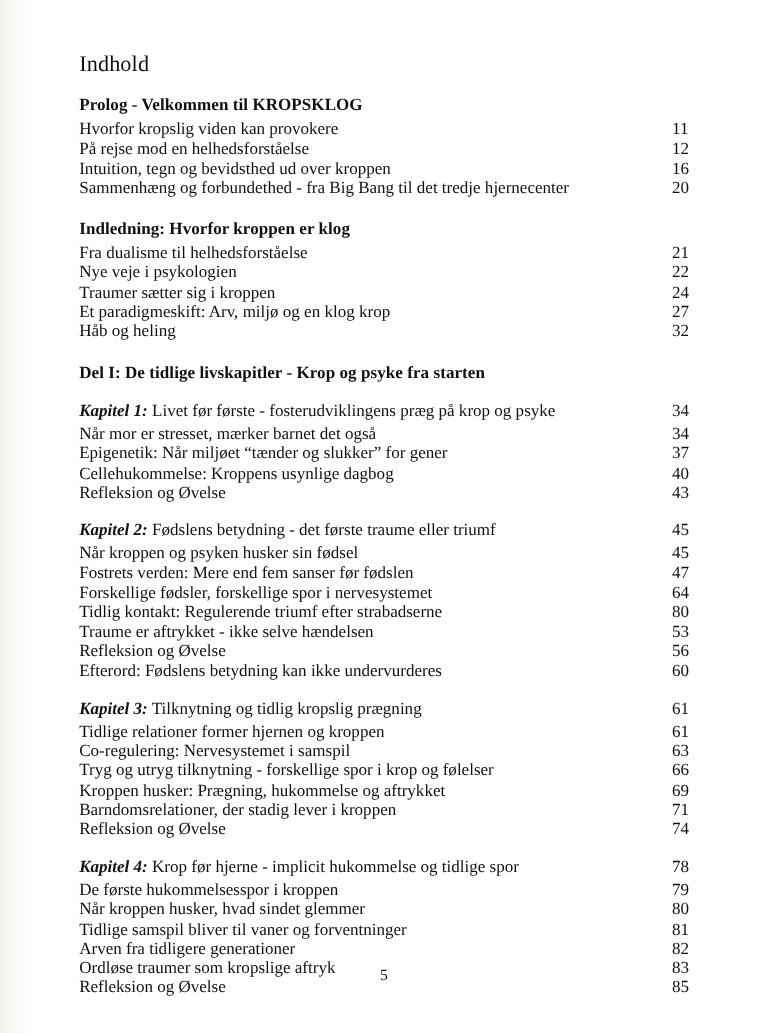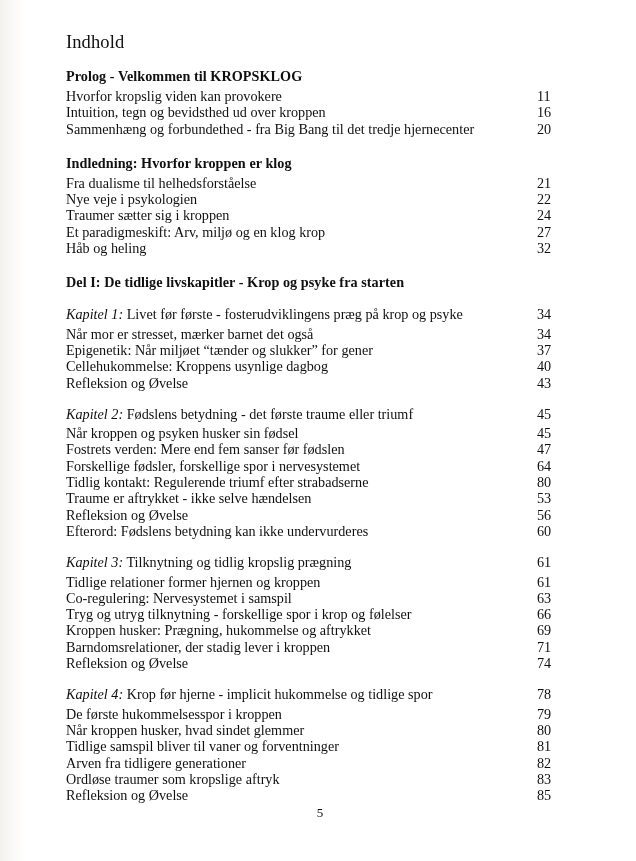--- a/index.html
+++ b/index.html
@@ -26,21 +26,21 @@
   .content {
     position: absolute;
     left: 66px;
     top: 31px;
     width: 508px;
   }
   .doc-title {
     font-size: 18.5px;
     line-height: 22px;
     font-weight: normal;
-    margin: 0 0 15px 0;
+    margin: 12px 0 15px 0;
     letter-spacing: 0.1px;
   }
   .section {
     margin: 0;
   }
   .section + .section {
     margin-top: 18px;
   }
   .section-heading {
     font-size: 14.2px;
@@ -53,29 +53,29 @@
     margin-top: 15px;
   }
   .entry {
     position: relative;
     font-size: 14.2px;
     line-height: 16.3px;
     white-space: nowrap;
   }
   .entry .page-num {
     position: absolute;
-    left: 471px;
+    left: 494px;
     top: 0;
     font-size: 14.2px;
   }
   .entry.chapter {
     margin-bottom: 3px;
   }
   .entry .chapter-label {
-    font-weight: normal;
+    font-weight: bold;
     font-style: italic;
   }
   .folio {
     position: absolute;
     left: 0;
     top: 774px;
     width: 508px;
     text-align: center;
     font-size: 13px;
   }
@@ -85,20 +85,21 @@
 
 <div class="page">
   <div class="page-edge-left"></div>
 
   <div class="content">
     <h1 class="doc-title">Indhold</h1>
     <div id="sections-root">
         <div class="section">
           <div class="section-heading">Prolog - Velkommen til KROPSKLOG</div>
           <div class="entry"><span>Hvorfor kropslig viden kan provokere</span><span class="page-num">11</span></div>
+          <div class="entry"><span>På rejse mod en helhedsforståelse</span><span class="page-num">12</span></div>
           <div class="entry"><span>Intuition, tegn og bevidsthed ud over kroppen</span><span class="page-num">16</span></div>
           <div class="entry"><span>Sammenhæng og forbundethed - fra Big Bang til det tredje hjernecenter</span><span class="page-num">20</span></div>
         </div>
         <div class="section">
           <div class="section-heading">Indledning: Hvorfor kroppen er klog</div>
           <div class="entry"><span>Fra dualisme til helhedsforståelse</span><span class="page-num">21</span></div>
           <div class="entry"><span>Nye veje i psykologien</span><span class="page-num">22</span></div>
           <div class="entry"><span>Traumer sætter sig i kroppen</span><span class="page-num">24</span></div>
           <div class="entry"><span>Et paradigmeskift: Arv, miljø og en klog krop</span><span class="page-num">27</span></div>
           <div class="entry"><span>Håb og heling</span><span class="page-num">32</span></div>

